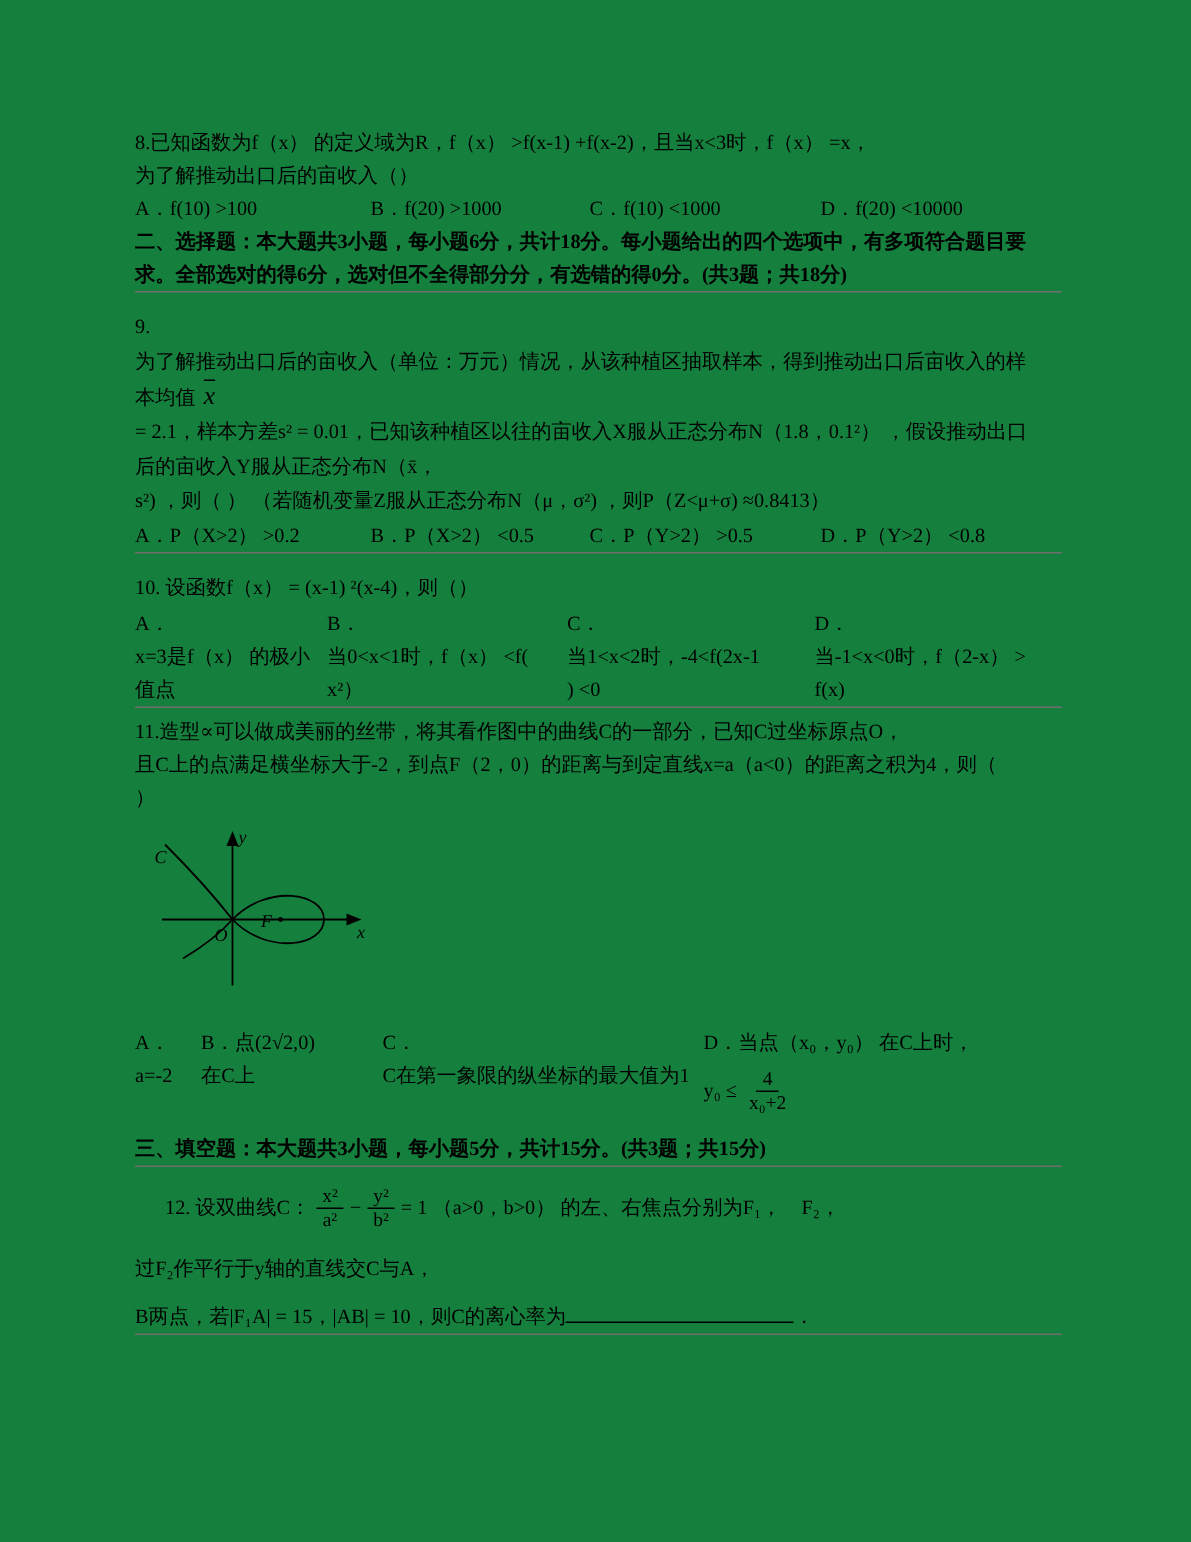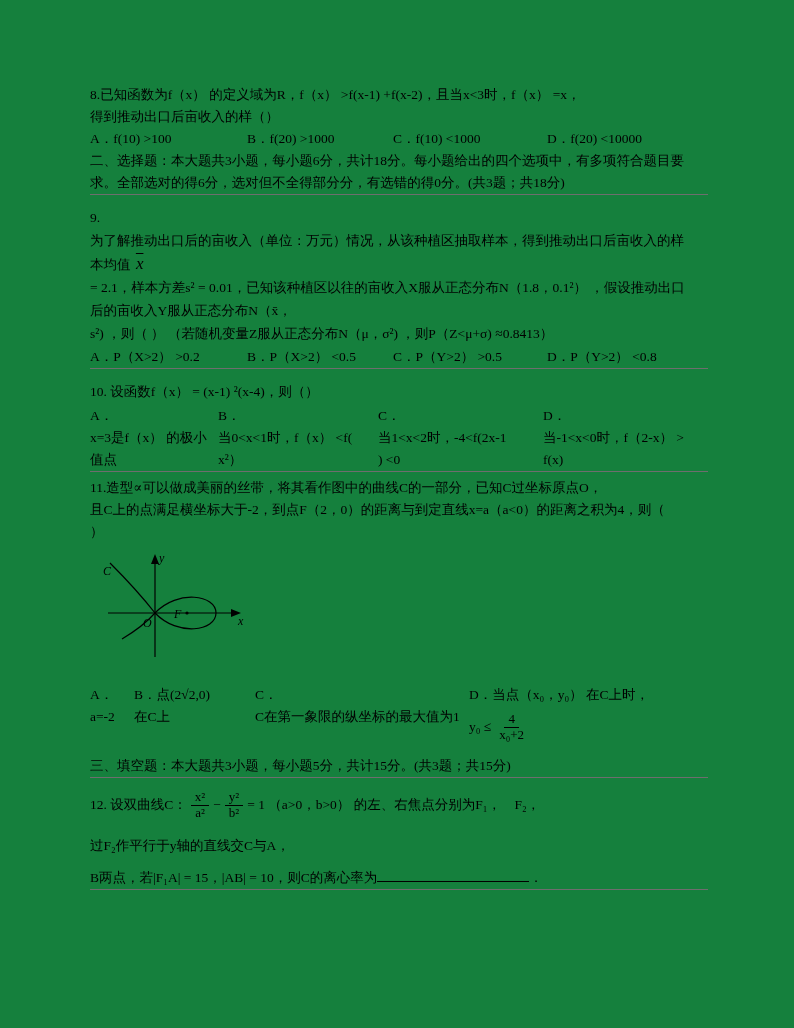--- a/index.html
+++ b/index.html
@@ -2,21 +2,21 @@
 <html><head>
 <meta charset="utf-8">
 <style>
   html,body{margin:0;padding:0;}
   body{width:794px;height:1028px;background:#ffffff;color:#000;
        font-family:"Liberation Serif","DejaVu Serif",serif;}
   .page{position:relative;width:794px;height:1028px;background:#15803d;overflow:hidden;}
   .content{padding:84px 86px 0 90px;font-size:13.5px;line-height:22px;}
   p{margin:0;}
   .ln{white-space:nowrap;}
-  .bold{font-weight:normal;}
+  .bold{font-weight:bold;}
   hr.rule{border:0;border-top:1px solid #6e6e6e;margin:0;}
   .r1{margin-top:14px;}
   .r2{margin-top:12px;}
   .r3{margin-top:10px;}
   .r4{margin-top:18px;}
   .r5{margin-top:38px;}
   .q9{line-height:23px;}
   .q9-num{margin-top:11px;}
   .bigvar{font-style:italic;font-size:17px;text-decoration:overline;padding:0 2px;}
   .opt4{display:flex;}
@@ -36,35 +36,35 @@
   .q11-opts .cA{width:44px;}
   .q11-opts .cB{width:121px;}
   .q11-opts .cC{width:214px;}
   .q11-opts .cD{flex:1;}
   .fracline{display:flex;align-items:center;margin-top:6px;}
   .frac{display:inline-flex;flex-direction:column;align-items:center;
         vertical-align:middle;line-height:1.15;font-size:13px;margin:0 4px;}
   .frac .fr-num{padding:0 4px;border-bottom:1px solid #000;text-align:center;}
   .frac .fr-den{padding:0 4px;text-align:center;}
   .sec3{margin-top:12px;}
-  .eqline{display:flex;align-items:center;margin-top:12px;white-space:nowrap;}
+  .eqline{display:flex;align-items:center;margin-top:12px;white-space:nowrap;margin-left:20px;}
   .q12-l2{margin-top:14px;}
   .q12-l3{margin-top:10px;white-space:nowrap;}
   .blank{display:inline-block;width:152px;border-bottom:1px solid #000;height:14px;
          vertical-align:baseline;}
 </style>
 </head>
 <body>
 
 <div class="page">
   <div class="content">
 
     <section>
       <p class="ln">8.已知函数为f（x） 的定义域为R，f（x） &gt;f(x-1) +f(x-2)，且当x&lt;3时，f（x） =x，</p>
-      <p class="ln">得到推动出口后亩收入的样（）</p>
+      <p class="ln">为了解推动出口后的亩收入（）</p>
       <p class="ln opt4">
         <span>A．f(10) &gt;100</span>
         <span>B．f(20) &gt;1000</span>
         <span>C．f(10) &lt;1000</span>
         <span>D．f(20) &lt;10000</span>
       </p>
     </section>
 
     <section>
       <p class="ln bold">二、选择题：本大题共3小题，每小题6分，共计18分。每小题给出的四个选项中，有多项符合题目要</p>

